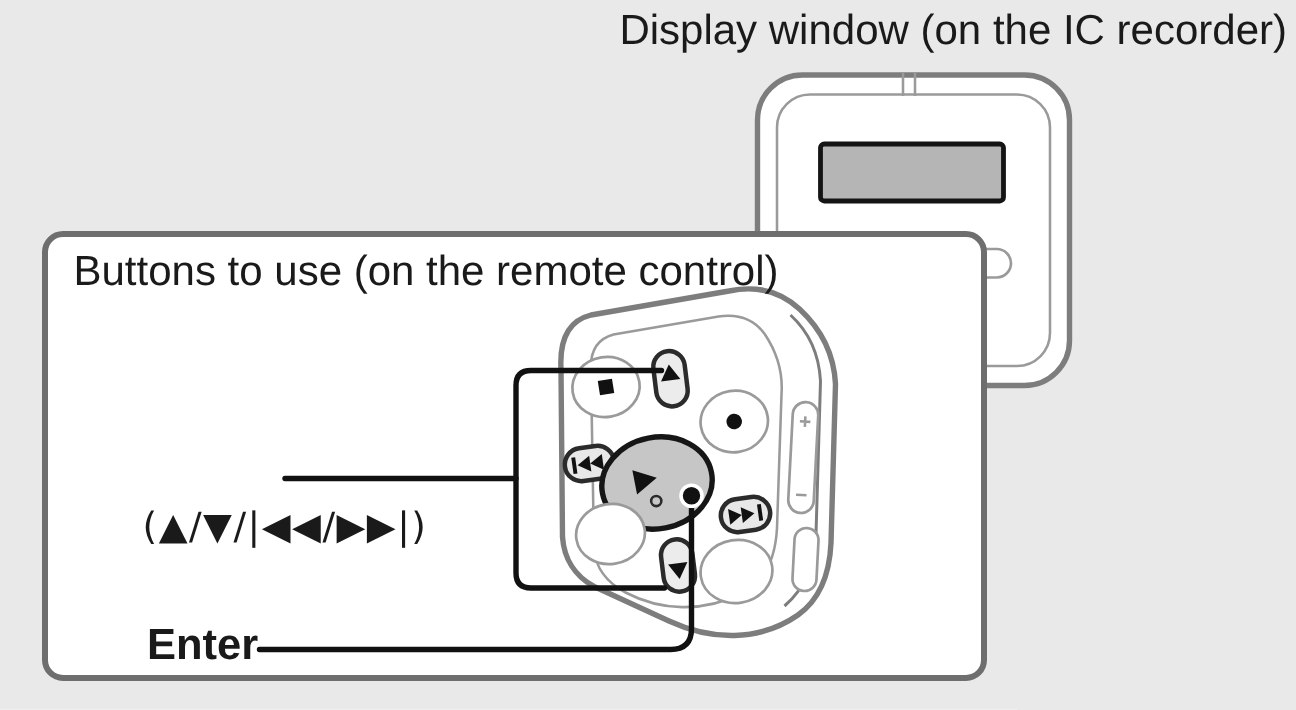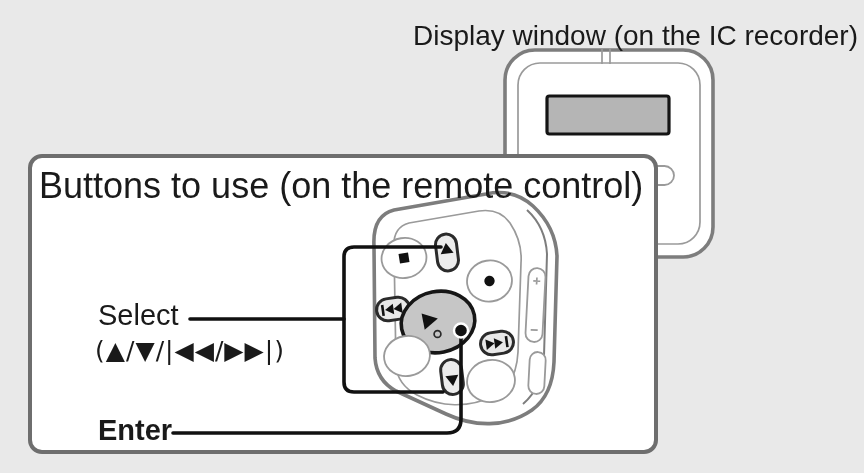--- a/index.html
+++ b/index.html
@@ -9,22 +9,22 @@
     --display-fill:#b5b5b5; --center-button-fill:#c6c6c6; --button-outline-dark:#2b2b2b;
   }
   html,body{margin:0;padding:0;}
   .stage{
     position:relative; width:864px; height:473px; overflow:hidden;
     background:var(--background);
     font-family:"Liberation Sans", sans-serif; color:var(--text);
   }
   .stage svg{position:absolute; left:0; top:0;}
   .label{position:absolute; line-height:1.15; white-space:nowrap; color:var(--text);}
-  .lbl-display{top:20px; right:6px; font-size:28px;}
-  .lbl-boxtitle{left:39px; top:165px; font-size:36px;}
+  .lbl-display{top:4px; right:6px; font-size:28px;}
+  .lbl-boxtitle{left:49px; top:165px; font-size:28px;}
   .lbl-select{left:98px; top:299px; font-size:29px;}
   .lbl-keys{left:95px; top:337px; font-size:25px; font-family:"DejaVu Sans", sans-serif; letter-spacing:1px;}
   .lbl-enter{left:98px; top:414px; font-size:29px;font-weight:bold;}
   
   .lw  {stroke:var(--device-outline); stroke-width:3.6; fill:#fff; stroke-linejoin:round;}
   .lw2 {stroke:var(--device-outline); stroke-width:2;   fill:none;}
   .lt  {stroke:var(--device-outline-thin); stroke-width:1.7; fill:none;}
   .ltf {stroke:var(--device-outline-thin); stroke-width:1.8; fill:#fff;}
   .bd  {stroke:var(--button-outline-dark); stroke-width:3;}
   .glyph{fill:#111; stroke:none;}
@@ -139,16 +139,15 @@
     <g>
       <path class="callout" d="M190 319 L344 319"></path>
       <path class="callout" d="M441 247 L354 247 Q344 247 344 257 L344 382 Q344 392 354 392 L443 392"></path>
       <path class="callout" d="M173 433 L447 433 Q461 433 461 419 L461 332"></path>
       <circle cx="461" cy="330.5" r="7" fill="#111" stroke="#ffffff" stroke-width="2.4"></circle>
     </g>
   </svg>
 
   <div class="label lbl-display">Display window (on the IC recorder)</div>
   <div class="label lbl-boxtitle">Buttons to use (on the remote control)</div>
-  <div class="label lbl-select">Select</div>
   <div class="label lbl-keys">(▲/▼/|◀◀/▶▶|)</div>
   <div class="label lbl-enter">Enter</div>
 </div>
 
 </body></html>

